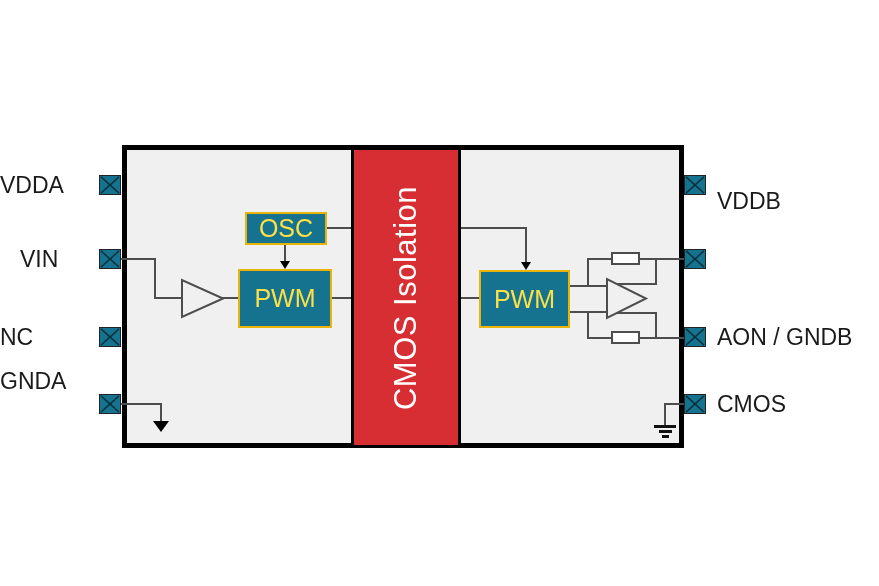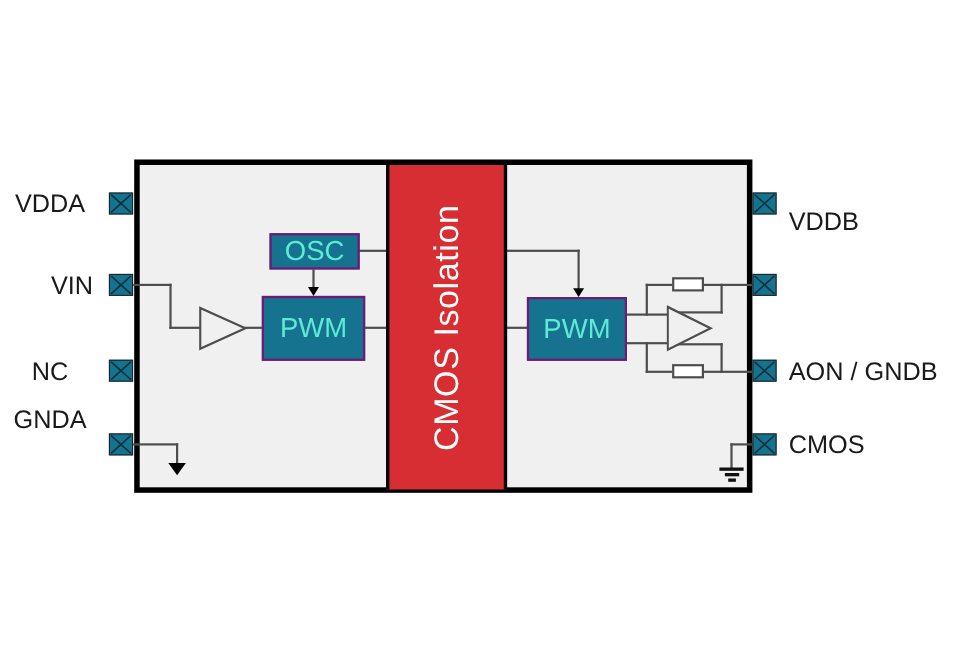--- a/index.html
+++ b/index.html
@@ -20,22 +20,22 @@
     box-sizing:border-box;border-left:3px solid #000;border-right:3px solid #000;
     background:var(--barrier-red,#D62E33);
     display:flex;align-items:center;justify-content:center;z-index:4;
   }
   .barrier-text{
     transform:rotate(-90deg);white-space:nowrap;color:#fff;
     font-size:31px;letter-spacing:0.5px;
   }
   
   .block{
-    position:absolute;box-sizing:border-box;border:2px solid #701a75;
-    background:var(--block-teal,#15738F);color:#5eead4;
+    position:absolute;box-sizing:border-box;border:2px solid #eab308;
+    background:var(--block-teal,#15738F);color:#fde047;
     display:flex;align-items:center;justify-content:center;
     font-size:25px;z-index:3;
   }
   .osc{left:245px;top:212px;width:82px;height:33px;}
   .pwm-a{left:238px;top:269px;width:94px;height:59px;}
   .pwm-b{left:479px;top:270px;width:91px;height:58px;}
   
   .hw,.vw{position:absolute;background:var(--wire-gray,#4D4D4D);z-index:1;}
   .hw{height:2px;}
   .vw{width:2px;}
@@ -58,21 +58,21 @@
   
   .pin{
     position:absolute;width:22px;height:20px;box-sizing:border-box;
     border:1.5px solid #222;background:var(--block-teal,#15738F);z-index:5;
   }
   .pin svg{display:block;width:100%;height:100%;}
   .pin-label{
     position:absolute;height:26px;line-height:26px;font-size:23px;
     color:var(--text-dark,#1A1A1A);white-space:nowrap;z-index:5;
   }
-  .pl-left{left:0;width:91px;text-align:center;}
+  .pl-left{left:0;width:91px;text-align:left;}
   .pl-right{left:717px;width:162px;text-align:left;}
 </style>
 </head>
 <body>
 
 <div class="stage">
 
   <div class="chip"></div>
 
   <div class="hw" style="left:121px;top:258px;width:35px;"></div>

